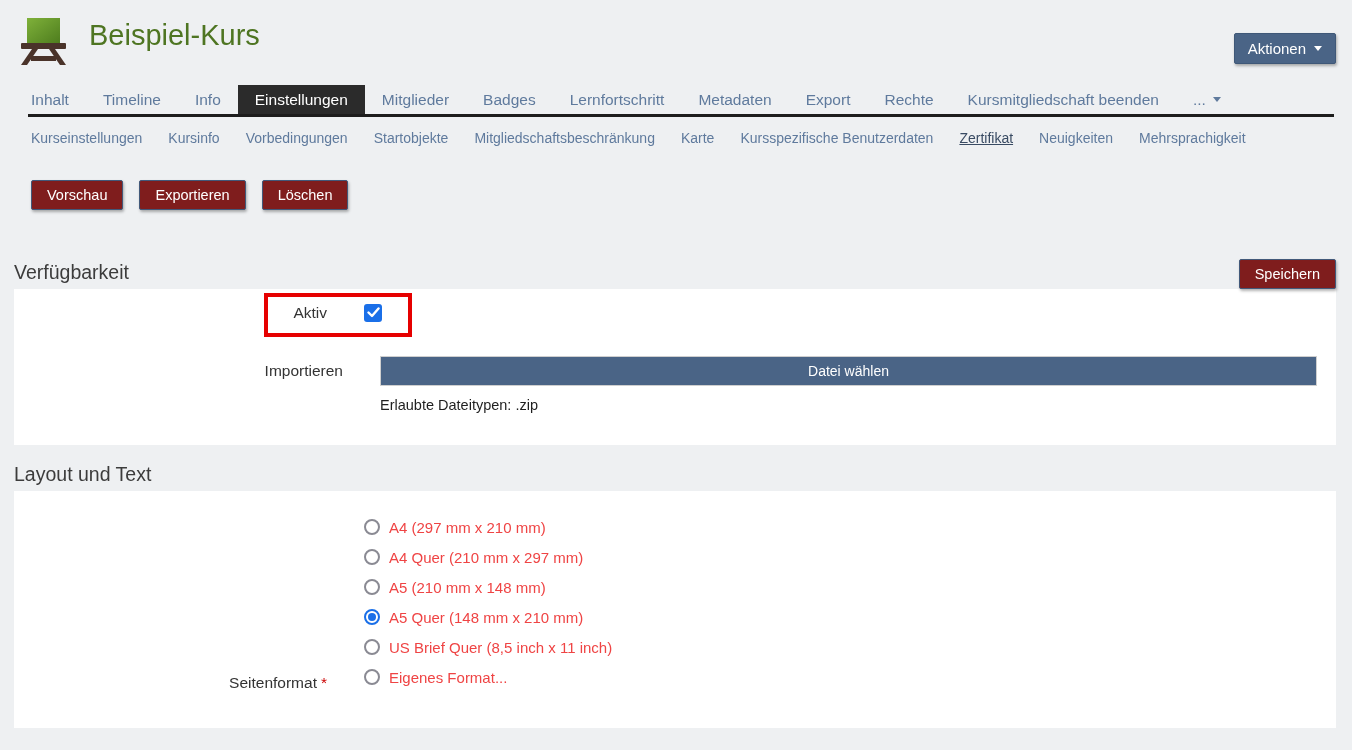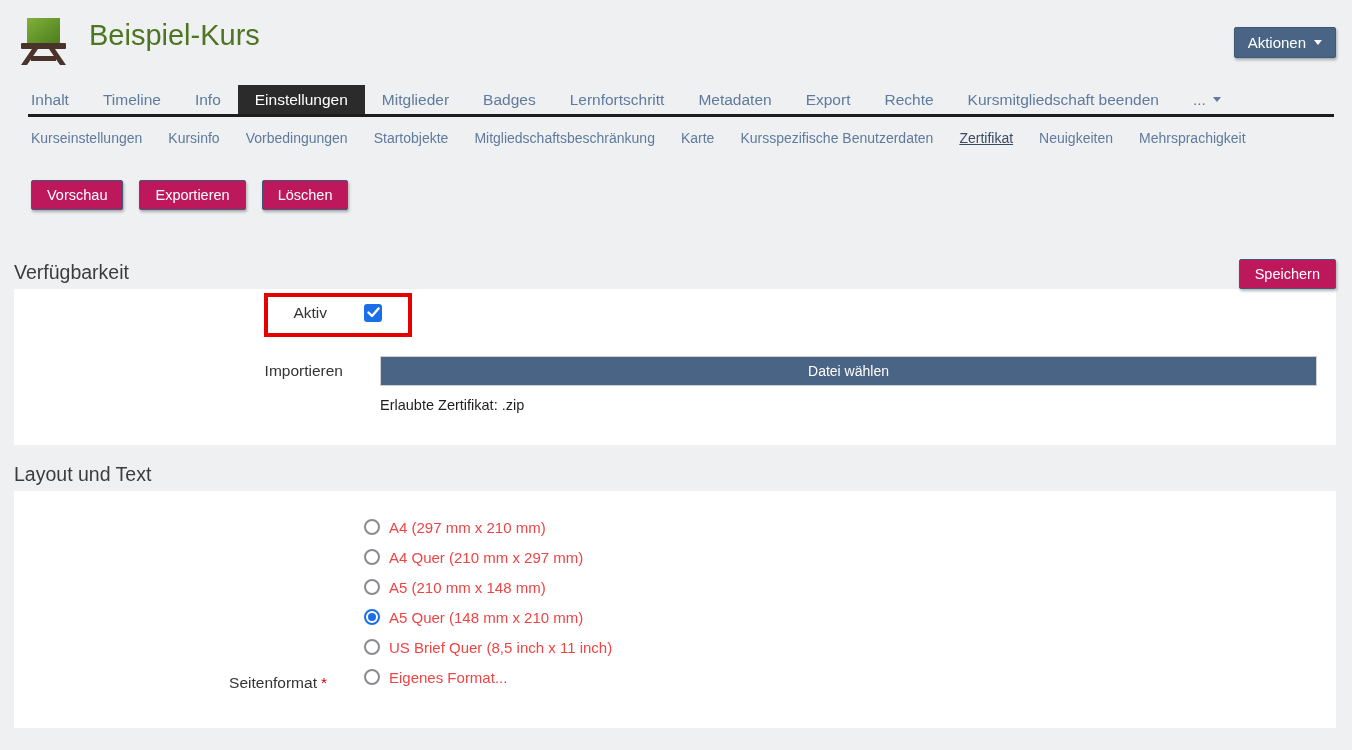--- a/index.html
+++ b/index.html
@@ -9,21 +9,21 @@
     background: #eef0f2;
     font-family: "Liberation Sans", sans-serif;
     color: #333;
   }
 
   
   .header { display: flex; align-items: flex-start; padding: 15px 16px 0 20px; height: 85px; }
   .course-icon { width: 47px; height: 50px; flex: 0 0 auto; }
   .course-title { font-size: 29px; color: #4e7522; margin: 3px 0 0 22px; line-height: 1.2; }
   .actions-btn {
-    margin-left: auto; margin-top: 12px;
+    margin-left: auto; margin-top: 18px;
     background: #4a6486; color: #fff; font-size: 15px;
     border: 1px solid #3f5878; border-radius: 2px;
     padding: 6px 13px; display: flex; align-items: center; gap: 8px;
     box-shadow: 1px 2px 3px rgba(0,0,0,.3); cursor: pointer;
     font-family: "Liberation Sans", sans-serif;
   }
   .caret-down { width: 0; height: 0; border-left: 4.5px solid transparent; border-right: 4.5px solid transparent; border-top: 5px solid #fff; display: inline-block; }
 
   
   .tabbar {
@@ -41,21 +41,21 @@
 
   
   .subtabbar { margin: 9px 18px 0 31px; height: 24px; display: flex; align-items: center; }
   .subtab { padding: 0 13px; font-size: 14px; color: #5f7a9d; cursor: pointer; white-space: nowrap; }
   .subtab:first-child { padding-left: 0; }
   .subtab.active { color: #394b63; text-decoration: underline; }
 
   
   .toolbar { margin: 30px 18px 0 31px; display: flex; gap: 16px; }
   .btn {
-    background: #be185d; color: #fff; font-size: 14.5px;
+    background: #7f1d1d; color: #fff; font-size: 14.5px;
     border: 1px solid #42597a; border-radius: 2px; padding: 6px 15px;
     box-shadow: 1px 2px 3px rgba(0,0,0,.3); cursor: pointer;
     font-family: "Liberation Sans", sans-serif;
   }
 
   
   .section-head {
     display: flex; justify-content: space-between; align-items: flex-end;
     margin: 0 16px 0 14px;
   }
@@ -205,21 +205,21 @@
   </div>
 
   <div class="row-import">
     <div class="label-col">Importieren</div>
     <div class="field-col">
       <div class="filewrap">
         <button class="file-btn">Datei wählen</button>
         <div class="file-field"></div>
       </div>
       <div class="hints">
-        <div>Erlaubte Zertifikat: .zip</div>
+        <div>Erlaubte Dateitypen: .zip</div>
       </div>
     </div>
   </div>
 </div>
 
 <div class="section-head second">
   <div class="section-title">Layout und Text</div>
 </div>
 <div class="panel panel-layout">
   <div class="row-format">

